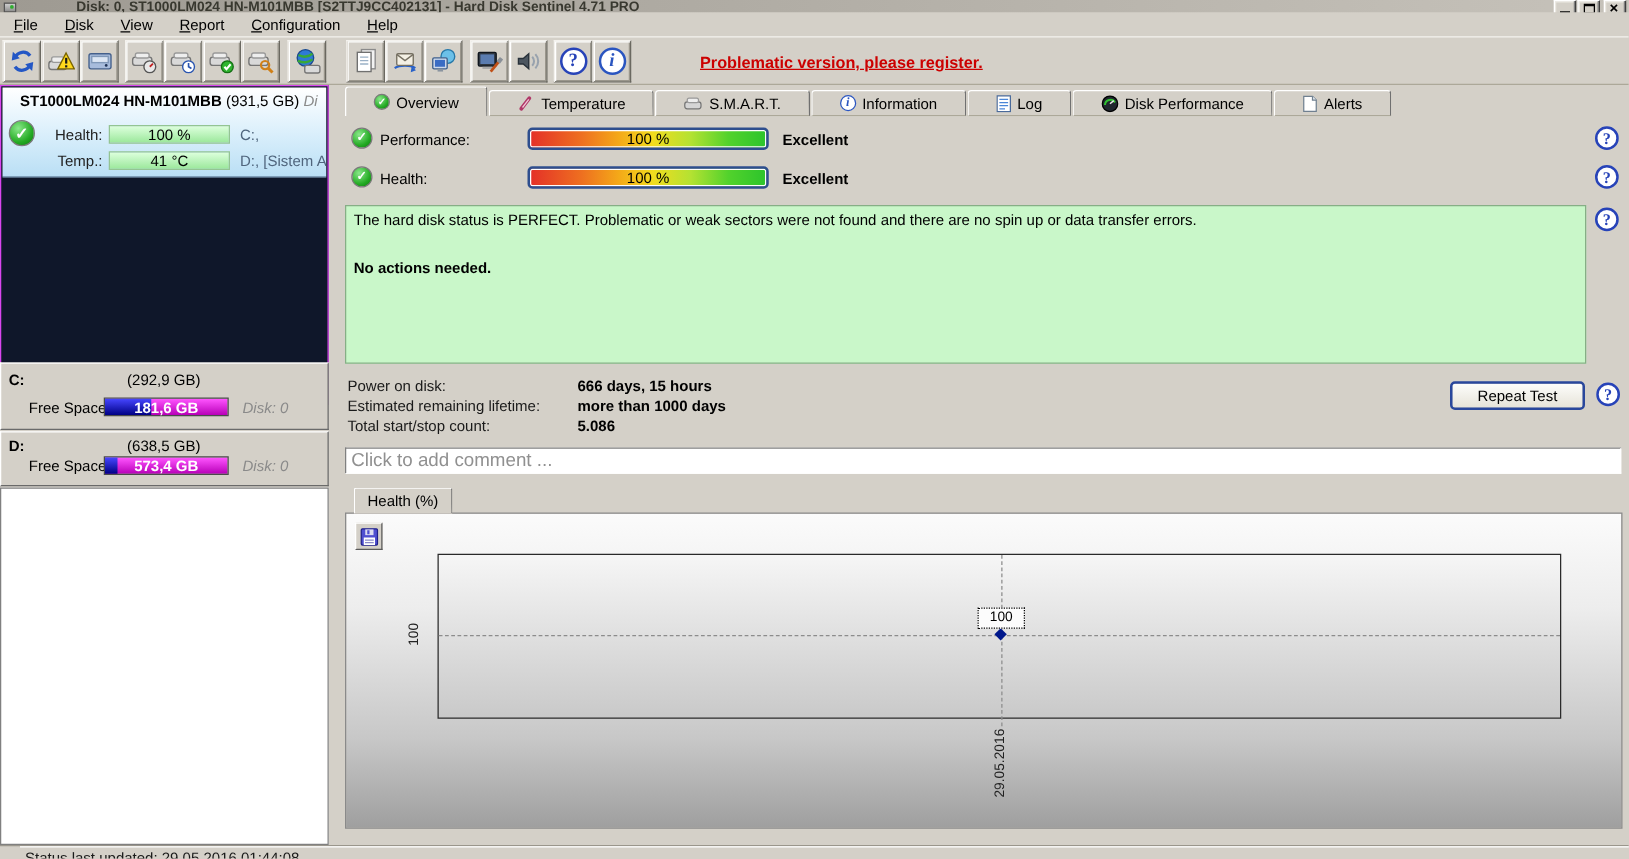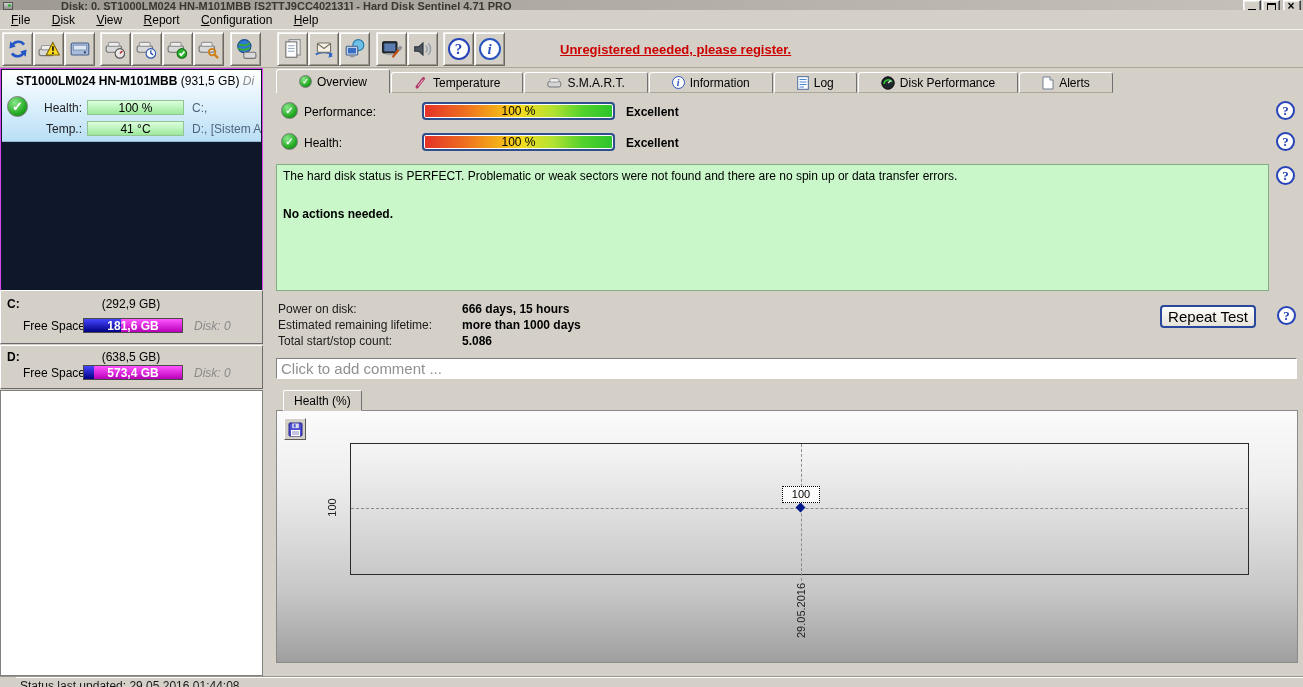--- a/index.html
+++ b/index.html
@@ -103,23 +103,23 @@
   .rating { font-weight:bold; }
 
   .status-box { position:absolute; left:276px; top:164px; width:993px; height:127px;
     background:#c9f7c9; border:1px solid #86ae86; }
   .status-box p { margin:4px 6px 0; }
   .status-box .actions { margin-top:24px; font-weight:bold; }
 
   .stat-label { position:absolute; left:278px; color:#1a1a1a; }
   .stat-value { position:absolute; left:462px; font-weight:bold; }
 
-  .repeat-btn { position:absolute; left:1160px; top:305px; width:96px; height:23px;
+  .repeat-btn { position:absolute; left:1160px; top:305px; width:108px; height:23px;
     background:linear-gradient(#fdfdfb,#e6e3d8); border:2px solid #29479c; border-radius:4px;
-    font-family:"Liberation Sans",sans-serif; font-size:15px; cursor:pointer; }
+    font-family:"Liberation Sans",sans-serif; font-size:12px; cursor:pointer; }
 
   .comment { position:absolute; left:276px; top:358px; width:1021px; height:21px; background:#fff;
     border:1px solid; border-color:#808080 #fff #fff #808080; padding-left:4px;
     font-family:"Liberation Sans",sans-serif; font-size:15px; }
   .comment::placeholder { color:#909090; }
 
   
   .chart-tab { position:absolute; left:283px; top:390px; height:21px; padding:0 10px; z-index:2;
     background:#d4d0c8; border:1px solid; border-color:#fff #707070 #d4d0c8 #fff;
     border-radius:2px 2px 0 0; display:flex; align-items:center; cursor:pointer; }
@@ -302,21 +302,21 @@
       </div>
       <div style="width:5px"></div>
       <div class="tgroup">
         <div class="tbtn">
           <span class="help bigq"></span>
         </div>
         <div class="tbtn">
           <span class="infoball biginfo"></span>
         </div>
       </div>
-      <div class="register-link">Unregistered needed, please register.</div>
+      <div class="register-link">Problematic version, please register.</div>
     </div>
   </div>
 
   <div class="disk-list">
     <div class="disk-entry">
       <div class="entry-header">
         <span class="model">ST1000LM024 HN-M101MBB</span>
         <span>(931,5 GB)</span>
         <span class="trail">Di</span>
       </div>

